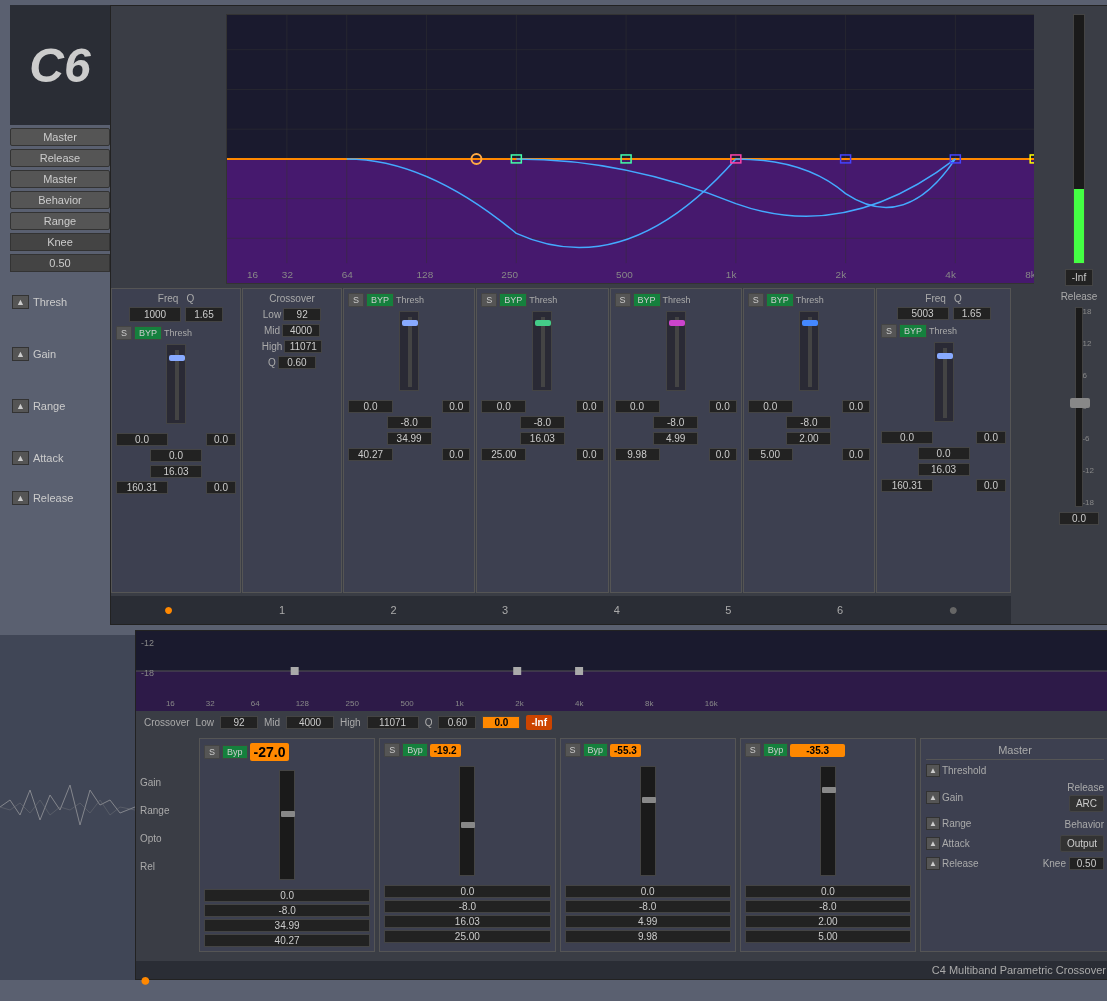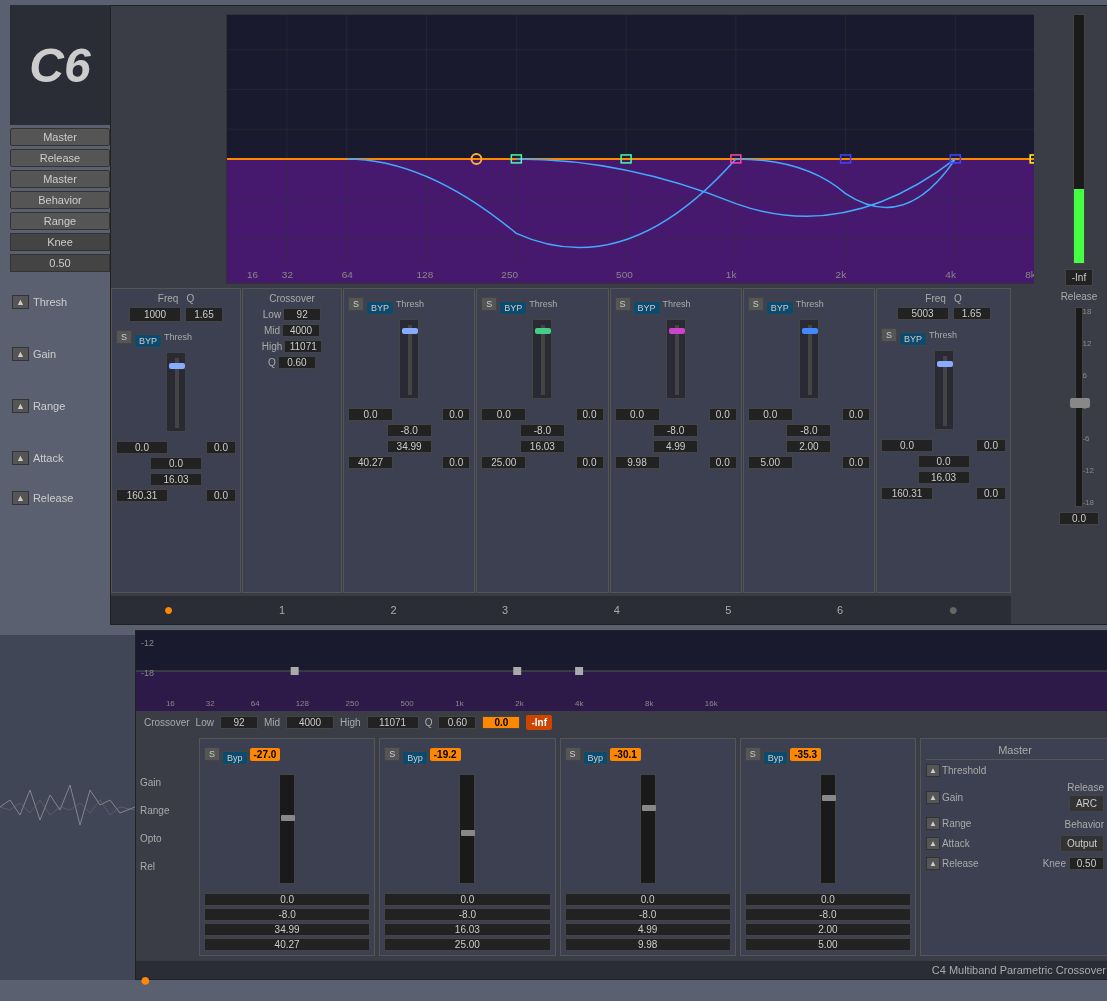--- a/index.html
+++ b/index.html
@@ -88,28 +88,27 @@
       background: #555;
       border: 1px solid #444;
       color: #ccc;
       font-size: 9px;
       padding: 1px 4px;
       cursor: pointer;
       border-radius: 1px;
     }
 
     .byp-btn {
-      background: #0c4a6e;
+      background: #15803d;
       border: 1px solid #444;
       color: #ccc;
       font-size: 9px;
       padding: 1px 4px;
       cursor: pointer;
       border-radius: 1px;
-      margin-top: 8px;
     }
 
     .thresh-label {
       font-size: 9px;
       color: #aaa;
     }
 
     .vert-slider {
       width: 20px;
       height: 80px;
@@ -592,21 +591,21 @@
       <div style="height:28px; display:flex; align-items:center; font-size:10px; color:#aaa;">Gain</div>
       <div style="height:28px; display:flex; align-items:center; font-size:10px; color:#aaa;">Range</div>
       <div style="height:28px; display:flex; align-items:center; font-size:10px; color:#aaa;">Opto</div>
       <div style="height:28px; display:flex; align-items:center; font-size:10px; color:#aaa;">Rel</div>
     </div>
 
     <div style="flex:1; background:#3d4050; border:1px solid #555; padding:4px;">
       <div style="display:flex; gap:2px; align-items:center; margin-bottom:4px;">
         <button class="s-btn">S</button>
         <button class="byp-btn">Byp</button>
-        <div style="background:#ff8800;color:#000;font-size:10px;font-weight:bold;padding:1px 4px;border-radius:2px;">-27.0</div>
+        <div style="background:#ff8800;color:#000;font-size:14px;font-weight:bold;padding:1px 4px;border-radius:2px;">-27.0</div>
       </div>
       <div style="display:flex; align-items:center; gap:2px; height:120px; justify-content:center;">
         <div style="width:16px; height:110px; background:#1a1a1a; border:1px solid #444; position:relative;">
           <div style="width:14px; height:6px; background:#888; position:absolute; left:1px; top:40px; border-radius:1px;"></div>
         </div>
       </div>
       <div style="margin-top:4px; display:flex; flex-direction:column; gap:2px;">
         <input type="text" style="width: 100%; background: rgb(34, 34, 34); border: 1px solid rgb(68, 68, 68); color: rgb(204, 204, 204); font-size: 10px; text-align: center;" value="0.0">
         <input type="text" style="width: 100%; background: rgb(34, 34, 34); border: 1px solid rgb(68, 68, 68); color: rgb(204, 204, 204); font-size: 10px; text-align: center;" value="-8.0">
         <input type="text" style="width: 100%; background: rgb(34, 34, 34); border: 1px solid rgb(68, 68, 68); color: rgb(204, 204, 204); font-size: 10px; text-align: center;" value="34.99">
@@ -630,40 +629,40 @@
         <input type="text" style="width: 100%; background: rgb(34, 34, 34); border: 1px solid rgb(68, 68, 68); color: rgb(204, 204, 204); font-size: 10px; text-align: center;" value="-8.0">
         <input type="text" style="width: 100%; background: rgb(34, 34, 34); border: 1px solid rgb(68, 68, 68); color: rgb(204, 204, 204); font-size: 10px; text-align: center;" value="16.03">
         <input type="text" style="width: 100%; background: rgb(34, 34, 34); border: 1px solid rgb(68, 68, 68); color: rgb(204, 204, 204); font-size: 10px; text-align: center;" value="25.00">
       </div>
     </div>
 
     <div style="flex:1; background:#3d4050; border:1px solid #555; padding:4px;">
       <div style="display:flex; gap:2px; align-items:center; margin-bottom:4px;">
         <button class="s-btn">S</button>
         <button class="byp-btn">Byp</button>
-        <div style="background:#ff8800;color:#000;font-size:10px;font-weight:bold;padding:1px 4px;border-radius:2px;">-30.1</div>
+        <div style="background:#ff8800;color:#000;font-size:10px;font-weight:bold;padding:1px 4px;border-radius:2px;">-55.3</div>
       </div>
       <div style="display:flex; align-items:center; height:120px; justify-content:center;">
         <div style="width:16px; height:110px; background:#1a1a1a; border:1px solid #444; position:relative;">
           <div style="width:14px; height:6px; background:#888; position:absolute; left:1px; top:30px; border-radius:1px;"></div>
         </div>
       </div>
       <div style="margin-top:4px; display:flex; flex-direction:column; gap:2px;">
         <input type="text" style="width: 100%; background: rgb(34, 34, 34); border: 1px solid rgb(68, 68, 68); color: rgb(204, 204, 204); font-size: 10px; text-align: center;" value="0.0">
         <input type="text" style="width: 100%; background: rgb(34, 34, 34); border: 1px solid rgb(68, 68, 68); color: rgb(204, 204, 204); font-size: 10px; text-align: center;" value="-8.0">
         <input type="text" style="width: 100%; background: rgb(34, 34, 34); border: 1px solid rgb(68, 68, 68); color: rgb(204, 204, 204); font-size: 10px; text-align: center;" value="4.99">
         <input type="text" style="width: 100%; background: rgb(34, 34, 34); border: 1px solid rgb(68, 68, 68); color: rgb(204, 204, 204); font-size: 10px; text-align: center;" value="9.98">
       </div>
     </div>
 
     <div style="flex:1; background:#3d4050; border:1px solid #555; padding:4px;">
       <div style="display:flex; gap:2px; align-items:center; margin-bottom:4px;">
         <button class="s-btn">S</button>
         <button class="byp-btn">Byp</button>
-        <div style="background:#ff8800;color:#000;font-size:10px;font-weight:bold;padding:1px 4px;border-radius:2px;">-35.3</div>
+        <div style="background:#ff8800;color:#000;font-size:10px;font-weight:bold;padding:1px 16px;border-radius:2px;">-35.3</div>
       </div>
       <div style="display:flex; align-items:center; height:120px; justify-content:center;">
         <div style="width:16px; height:110px; background:#1a1a1a; border:1px solid #444; position:relative;">
           <div style="width:14px; height:6px; background:#888; position:absolute; left:1px; top:20px; border-radius:1px;"></div>
         </div>
       </div>
       <div style="margin-top:4px; display:flex; flex-direction:column; gap:2px;">
         <input type="text" style="width: 100%; background: rgb(34, 34, 34); border: 1px solid rgb(68, 68, 68); color: rgb(204, 204, 204); font-size: 10px; text-align: center;" value="0.0">
         <input type="text" style="width: 100%; background: rgb(34, 34, 34); border: 1px solid rgb(68, 68, 68); color: rgb(204, 204, 204); font-size: 10px; text-align: center;" value="-8.0">
         <input type="text" style="width: 100%; background: rgb(34, 34, 34); border: 1px solid rgb(68, 68, 68); color: rgb(204, 204, 204); font-size: 10px; text-align: center;" value="2.00">

